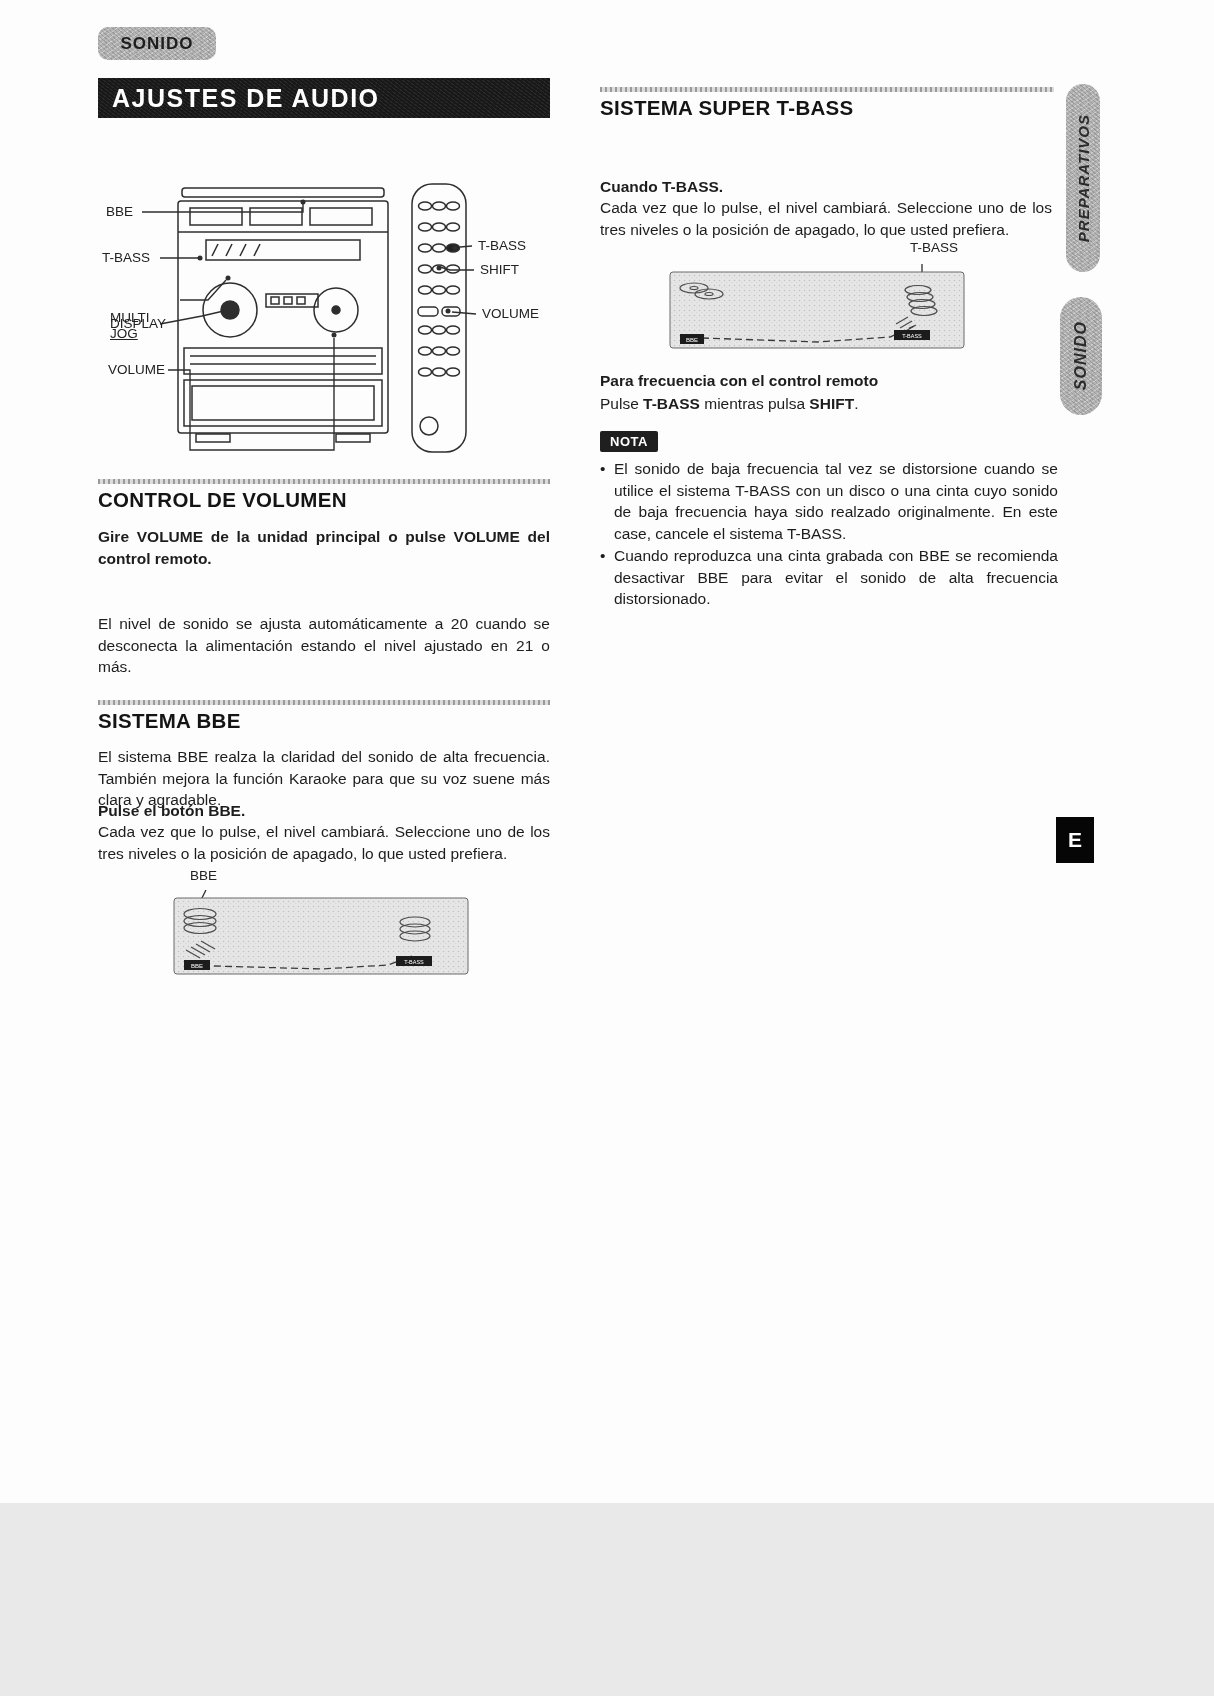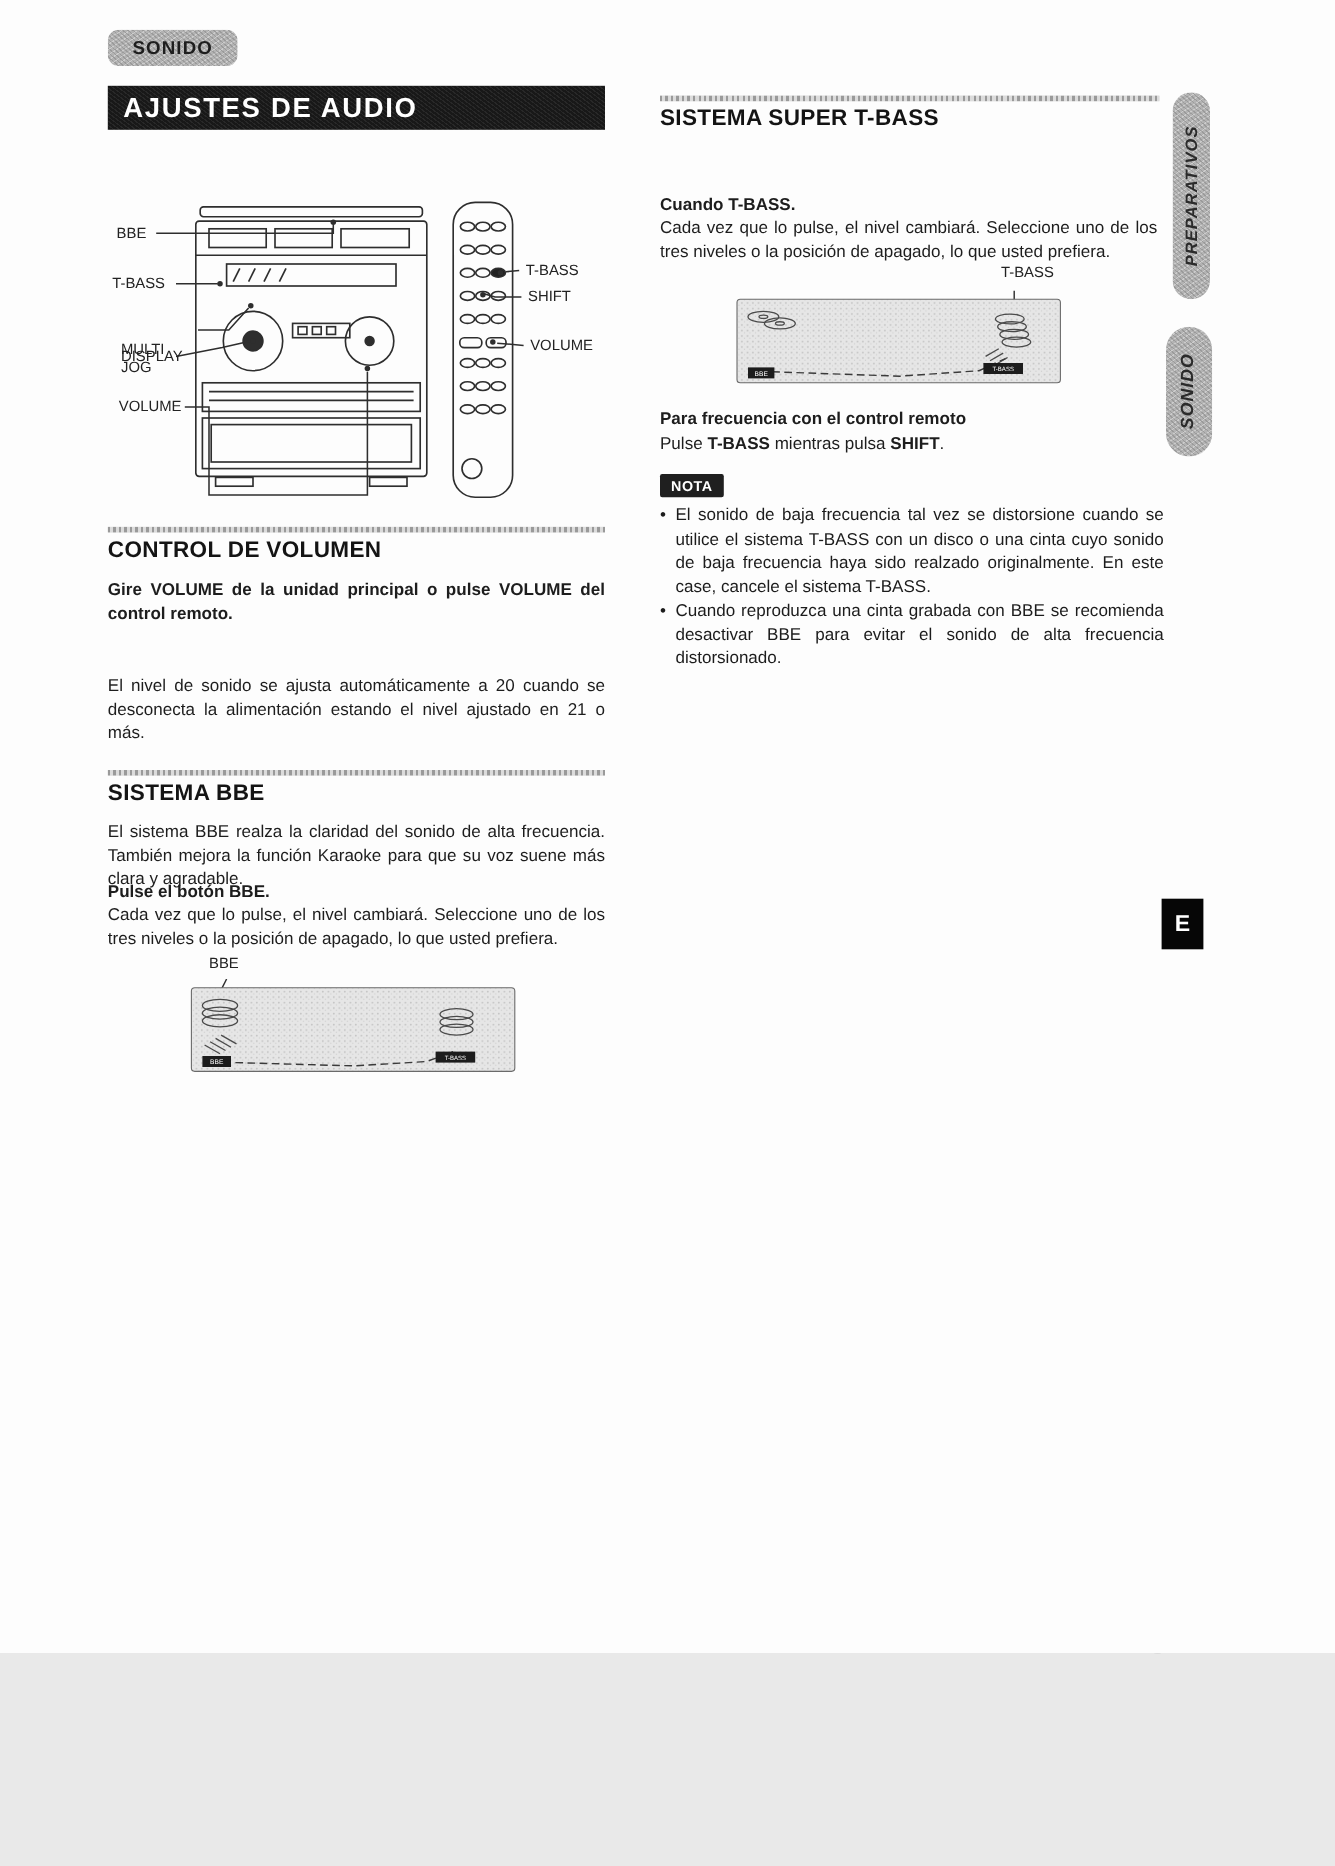--- a/index.html
+++ b/index.html
@@ -164,21 +164,21 @@
         <circle cx="236" cy="167" r="2.5"></circle>
         <circle cx="357" cy="80" r="2.5"></circle>
         <circle cx="341" cy="100" r="2.5"></circle>
         <circle cx="350" cy="143" r="2.5"></circle>
       </g>
     </svg>
     <div class="abs diag-label" style="left:8px;top:36px;">BBE</div>
     <div class="abs diag-label" style="left:4px;top:82px;">T-BASS</div>
     <div class="abs diag-label" style="left:12px;top:124px;margin-top:24px;">DISPLAY</div>
     <div class="abs diag-label" style="left:12px;top:142px;">MULTI</div>
-    <div class="abs diag-label" style="left:12px;top:158px;">JOG</div>
+    <div class="abs diag-label" style="left:12px;top:158px;text-decoration:underline;">JOG</div>
     <div class="abs diag-label" style="left:10px;top:194px;">VOLUME</div>
     <div class="abs diag-label" style="left:380px;top:70px;">T-BASS</div>
     <div class="abs diag-label" style="left:382px;top:94px;">SHIFT</div>
     <div class="abs diag-label" style="left:384px;top:138px;">VOLUME</div>
   </div>
 
   <div class="abs rule" style="left:98px;top:479px;width:452px;"></div>
   <h2 class="abs sec" style="left:98px;top:488px;">CONTROL DE VOLUMEN</h2>
   <div class="abs body-p bold-p" style="left:98px;top:526px;">Gire VOLUME de la unidad principal o pulse VOLUME del control remoto.</div>
   <div class="abs body-p" style="left:98px;top:613px;">El nivel de sonido se ajusta automáticamente a 20 cuando se desconecta la alimentación estando el nivel ajustado en 21 o más.</div>

